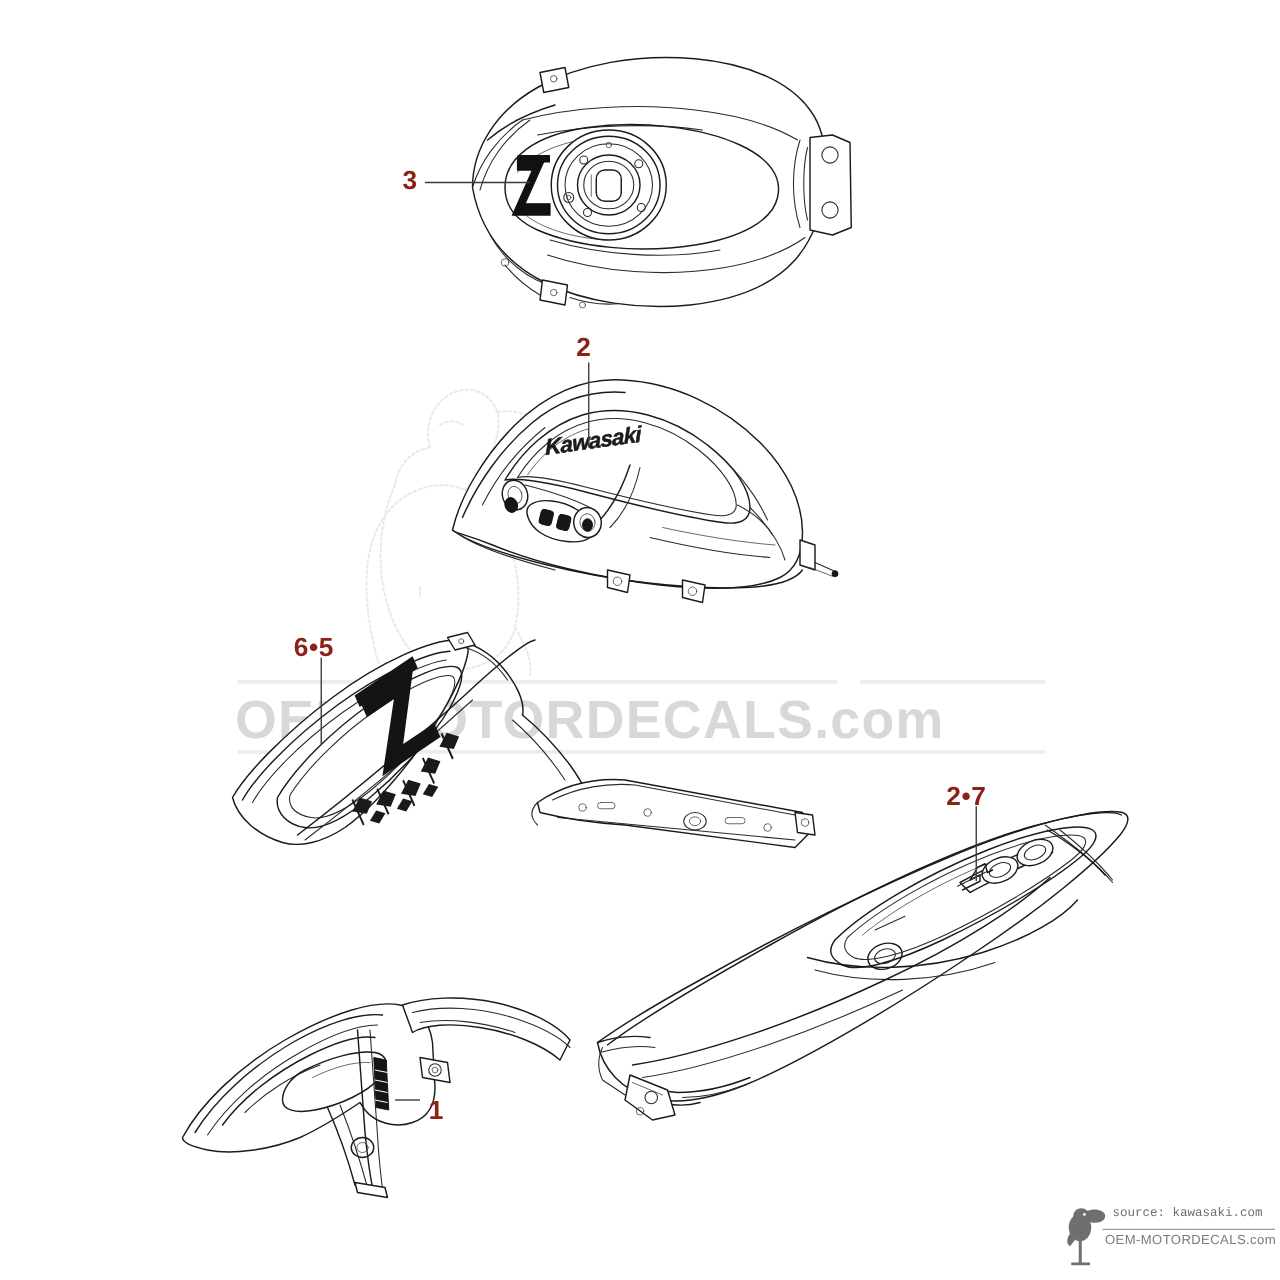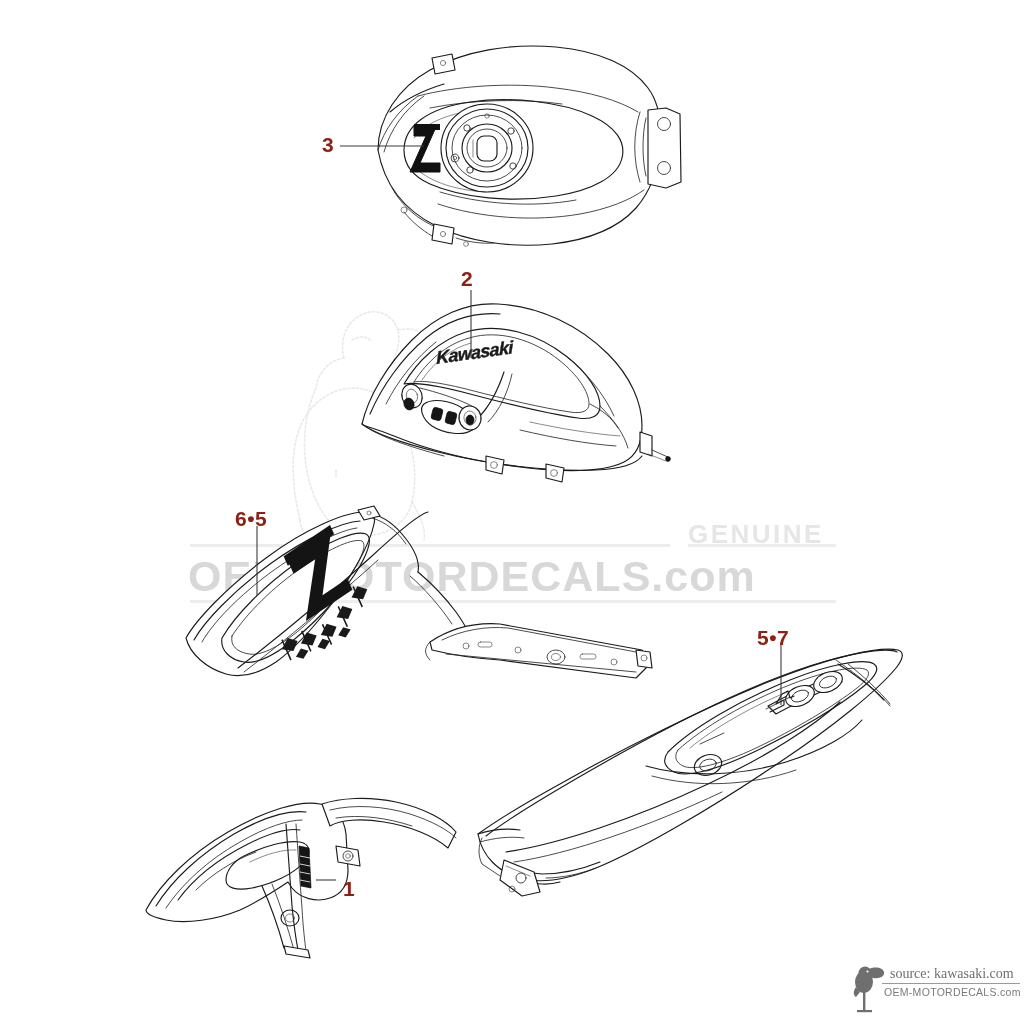--- a/index.html
+++ b/index.html
@@ -112,22 +112,22 @@
     position: absolute;
     left: 848px;
     top: 958px;
     width: 176px;
     height: 58px;
   }
   .footer-source {
     position: absolute;
     left: 42px;
     top: 8px;
-    font-family: Liberation Serif, serif;
-    font-size: 14px;
+    font-family: Liberation Mono, monospace;
+    font-size: 10px;
     color: #6f6f6f;
     white-space: nowrap;
   }
   .footer-site {
     position: absolute;
     left: 36px;
     top: 28px;
     font-family: "Liberation Sans", sans-serif;
     font-size: 10.5px;
     letter-spacing: 0.3px;
@@ -161,21 +161,20 @@
       <path d="M412 502 C420 516 426 528 424 540"></path>
       <path d="M352 340 C358 336 366 336 370 340"></path>
       <path d="M336 470 L336 478"></path>
     </g>
   </svg>
 
   <div class="wm-rule" style="left:190px; top:544px; width:480px;"></div>
   <div class="wm-rule" style="left:688px; top:544px; width:148px;"></div>
   <div class="wm-rule" style="left:190px; top:600px; width:646px;"></div>
 
-  <div class="wm-genuine">GENUINE</div>
 
   <div class="wm-main">OEM-MOTORDECALS.com</div>
 
   <svg class="layer" viewBox="0 0 1024 1024">
 
     <path class="fill-white" d="M378 150
       C378 118 398 88 430 70
       C464 51 510 43 556 47
       C600 51 632 66 648 88
       C660 104 662 124 660 146
@@ -534,21 +533,21 @@
       <path class="fill-dark" d="M299 846 L309 848 L311 888 L301 886 Z"></path>
       <path stroke="#ffffff" stroke-width="0.8" d="M300 856 L310 858 M300 864 L310 866 M300 872 L310 874 M300 880 L310 882"></path>
     </g>
 
     <line class="leader" x1="316" y1="880" x2="336" y2="880"></line>
   </svg>
 
   <div class="callout" style="left:322px; top:134px;">3</div>
   <div class="callout" style="left:461px; top:268px;">2</div>
   <div class="callout" style="left:235px; top:508px;">6•5</div>
-  <div class="callout" style="left:757px; top:627px;">5•7</div>
+  <div class="callout" style="left:757px; top:627px;">2•7</div>
   <div class="callout" style="left:343px; top:878px;">1</div>
 
   <div id="footer-badge">
     <svg width="40" height="56" viewBox="0 0 40 56" style="position:absolute; left:0; top:2px;">
       <g fill="#6f6f6f">
 
         <ellipse cx="16" cy="22" rx="9" ry="11"></ellipse>
 
         <circle cx="17" cy="13" r="6.5"></circle>
 

